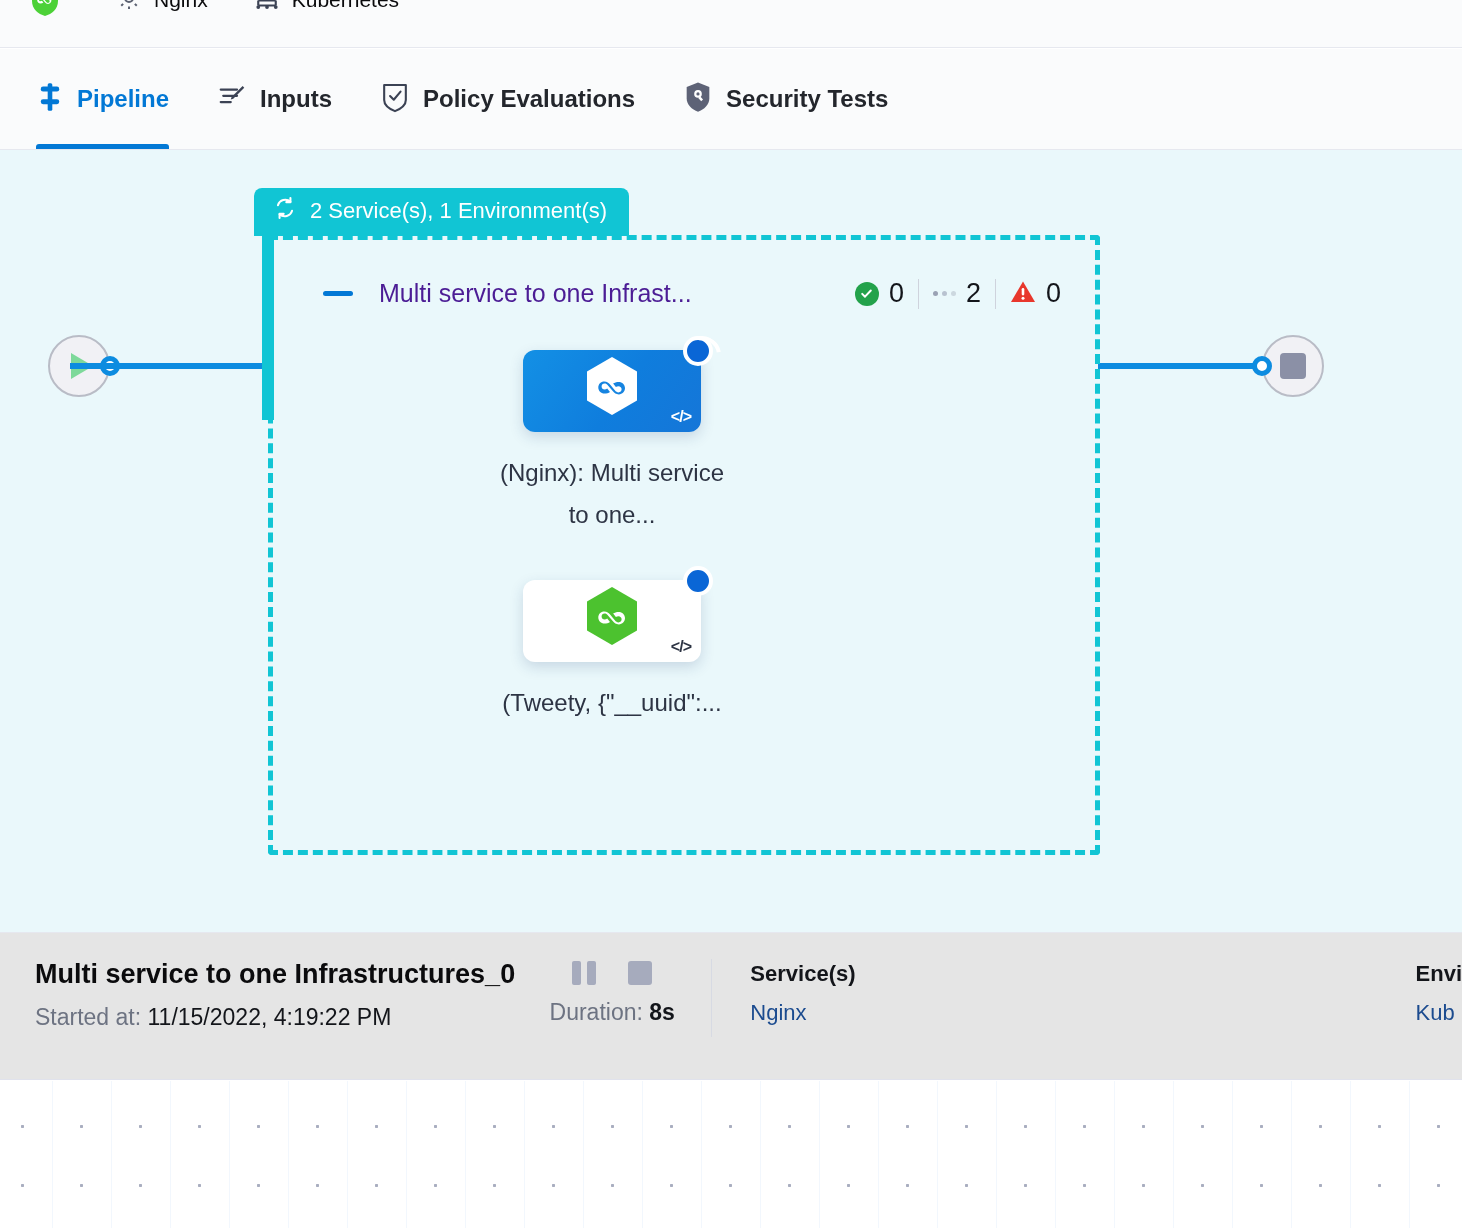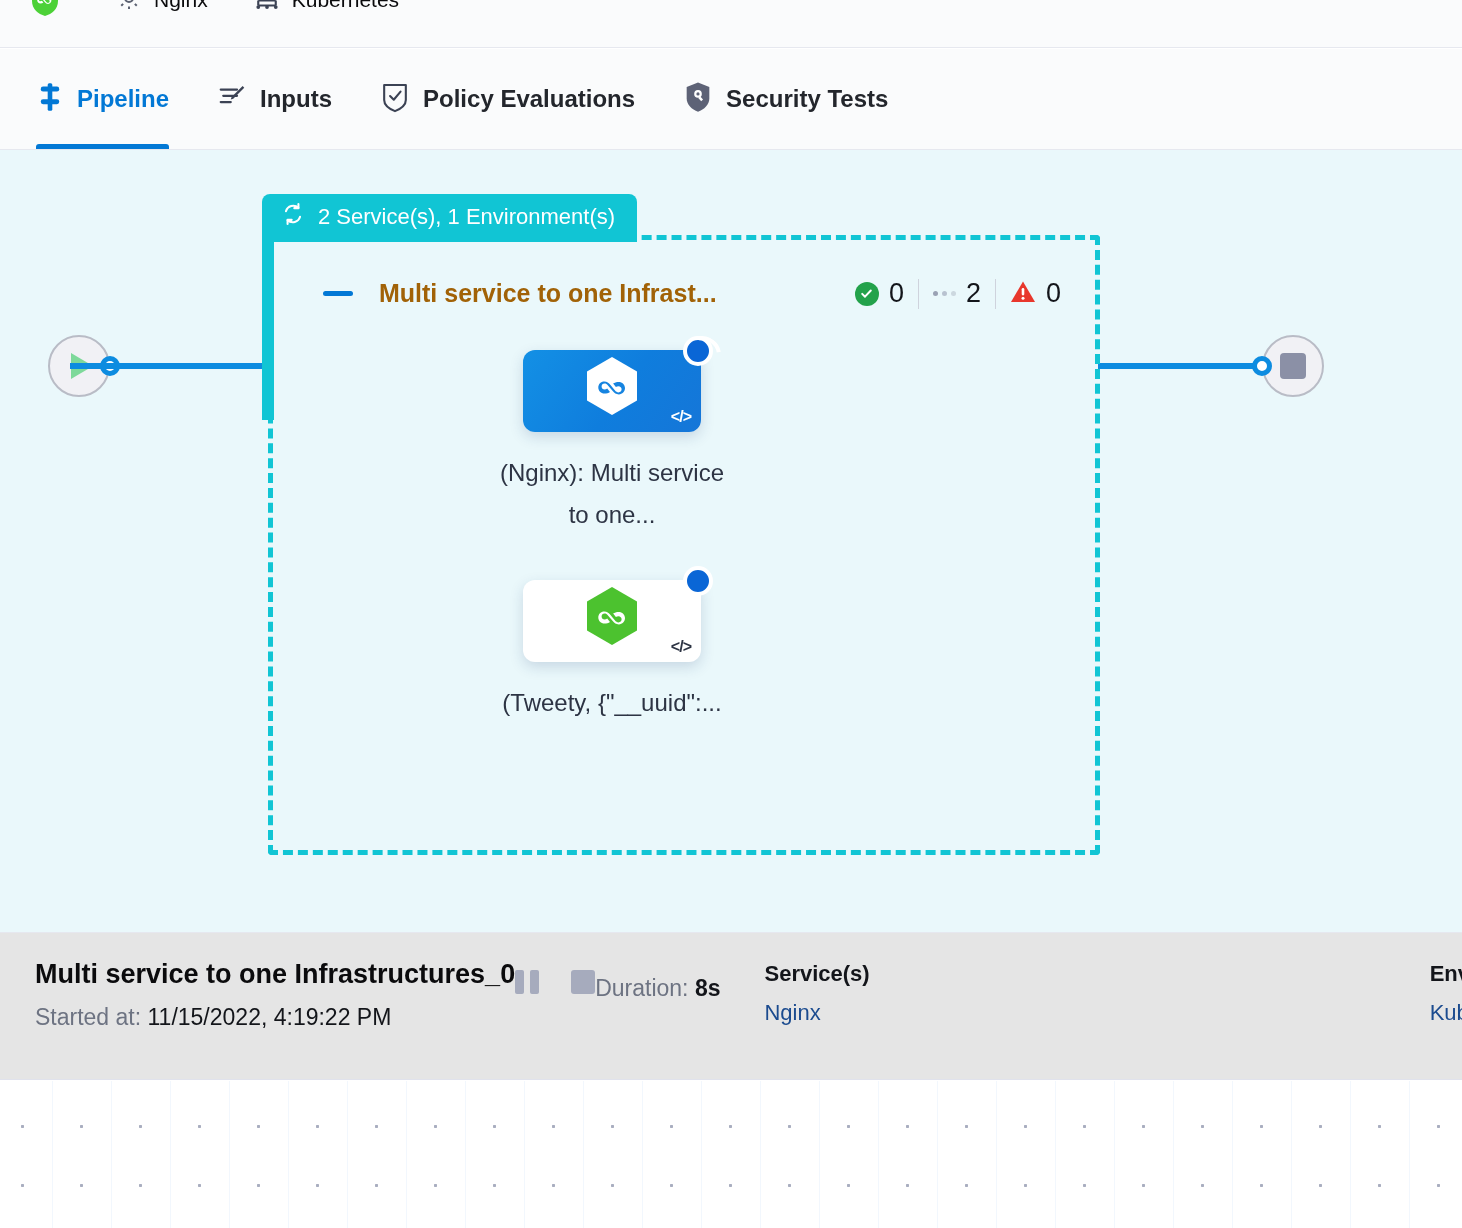--- a/index.html
+++ b/index.html
@@ -42,21 +42,21 @@
   }
 
   
   .canvas {
     position: absolute; top: 150px; left: 0; width: 1462px; height: 782px;
     background: #eaf8fb;
     overflow: hidden;
   }
 
   
-  .group-wrap { position: absolute; left: 262px; top: 38px; margin-top: 6px; }
+  .group-wrap { position: absolute; left: 254px; top: 38px; }
   .group-header {
     position: relative; display: inline-flex; align-items: center; gap: 12px;
     background: #11c5d4; color: #ffffff;
     border-radius: 8px 8px 0 0;
     padding: 7px 22px 9px 18px;
     font-size: 22px; white-space: nowrap;
     z-index: 3;
   }
   .group-solid-bar {
     position: absolute; left: 262px; top: 80px; width: 12px; height: 190px;
@@ -70,21 +70,21 @@
     background: transparent;
     z-index: 1;
   }
 
   .group-row {
     position: absolute; left: 0; top: 0; width: 832px;
     display: flex; align-items: center; padding: 38px 30px 0 50px;
   }
   .collapse-dash { width: 30px; height: 5px; background: #0278d5; border-radius: 3px; flex: none; }
   .group-title {
-    margin-left: 26px; font-size: 25px; color: #a16207; white-space: nowrap; font-weight: bold;
+    margin-left: 26px; font-size: 25px; color: #4c1d95; white-space: nowrap;
   }
   .group-stats { margin-left: auto; display: flex; align-items: center; }
   .stat { display: flex; align-items: center; gap: 10px; padding: 0 14px; }
   .stat .num { font-size: 27px; color: #13151a; font-weight: 400; }
   .stat-sep { width: 1px; height: 30px; background: #cfd3dd; }
 
   .check-circle {
     width: 24px; height: 24px; border-radius: 50%; background: #23a24b;
     display: flex; align-items: center; justify-content: center; flex: none;
   }
@@ -154,21 +154,21 @@
   .details {
     position: absolute; top: 932px; left: 0; width: 1462px; height: 148px;
     background: #e5e5e5; border-top: 1px solid #e6e8ef; border-bottom: 1px solid #e0e2ec;
     display: flex; align-items: flex-start; padding-top: 26px; overflow: hidden;
   }
   .det-left { padding-left: 35px; width: 580px; }
   .det-title { font-size: 27px; font-weight: 700; color: #0b0b0d; white-space: nowrap; }
   .det-sub { margin-top: 14px; font-size: 23px; color: #13151a; white-space: nowrap; }
   .det-sub .muted { color: #6d7382; }
 
-  .det-mid { width: 210px; display: flex; align-items: center; padding-top: 2px; justify-content: center;}
+  .det-mid { width: 210px; display: flex; flex-direction: column; align-items: center; padding-top: 2px; justify-content: center;}
   .ctrl-row { display: flex; align-items: center; gap: 32px; }
   .pause-ico { display: flex; gap: 6px; }
   .pause-ico i { width: 9px; height: 24px; background: #a6abbd; border-radius: 2px; display: block; }
   .stop-ico { width: 24px; height: 24px; background: #a6abbd; border-radius: 3px; }
   .duration { margin-top: 14px; font-size: 23px; color: #6d7382; white-space: nowrap; }
   .duration b { color: #13151a; font-weight: 700; }
 
   .vdiv { width: 1px; height: 78px; background: #d7dae3; margin: 0 38px 0 6px; }
 
   .det-col { padding-top: 2px; }

